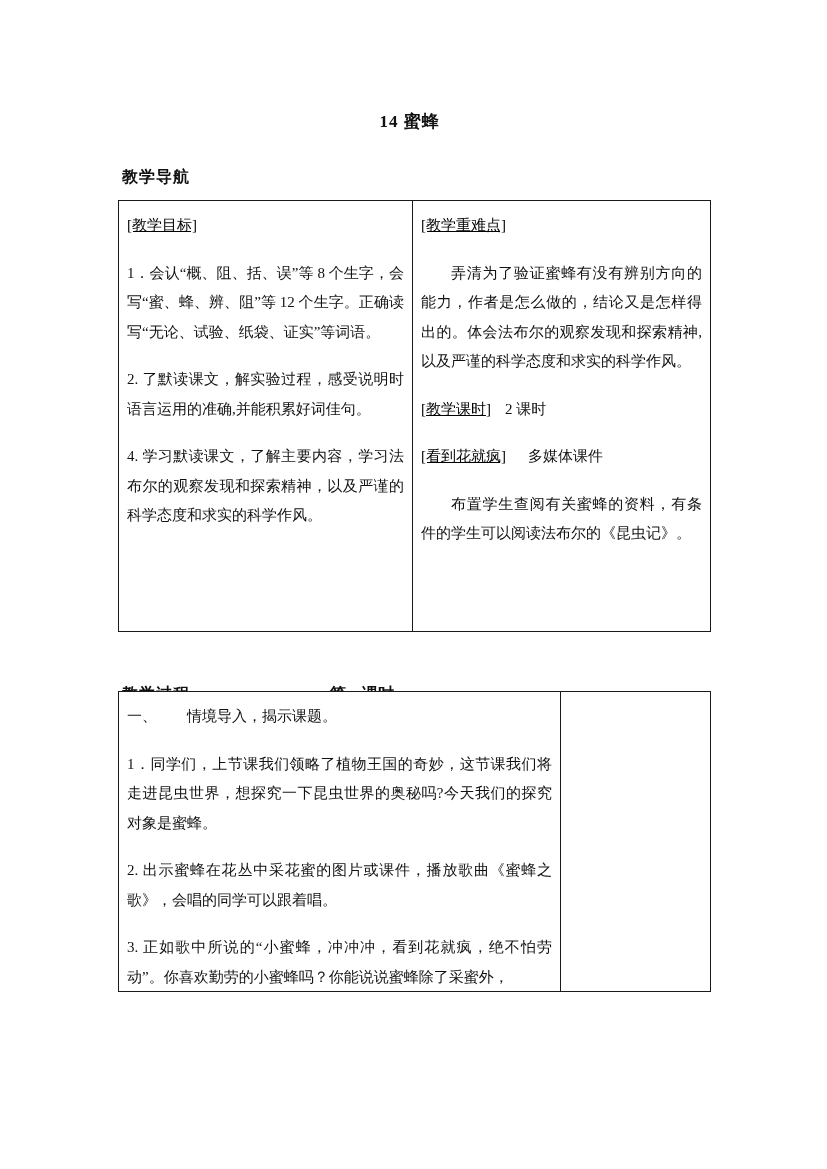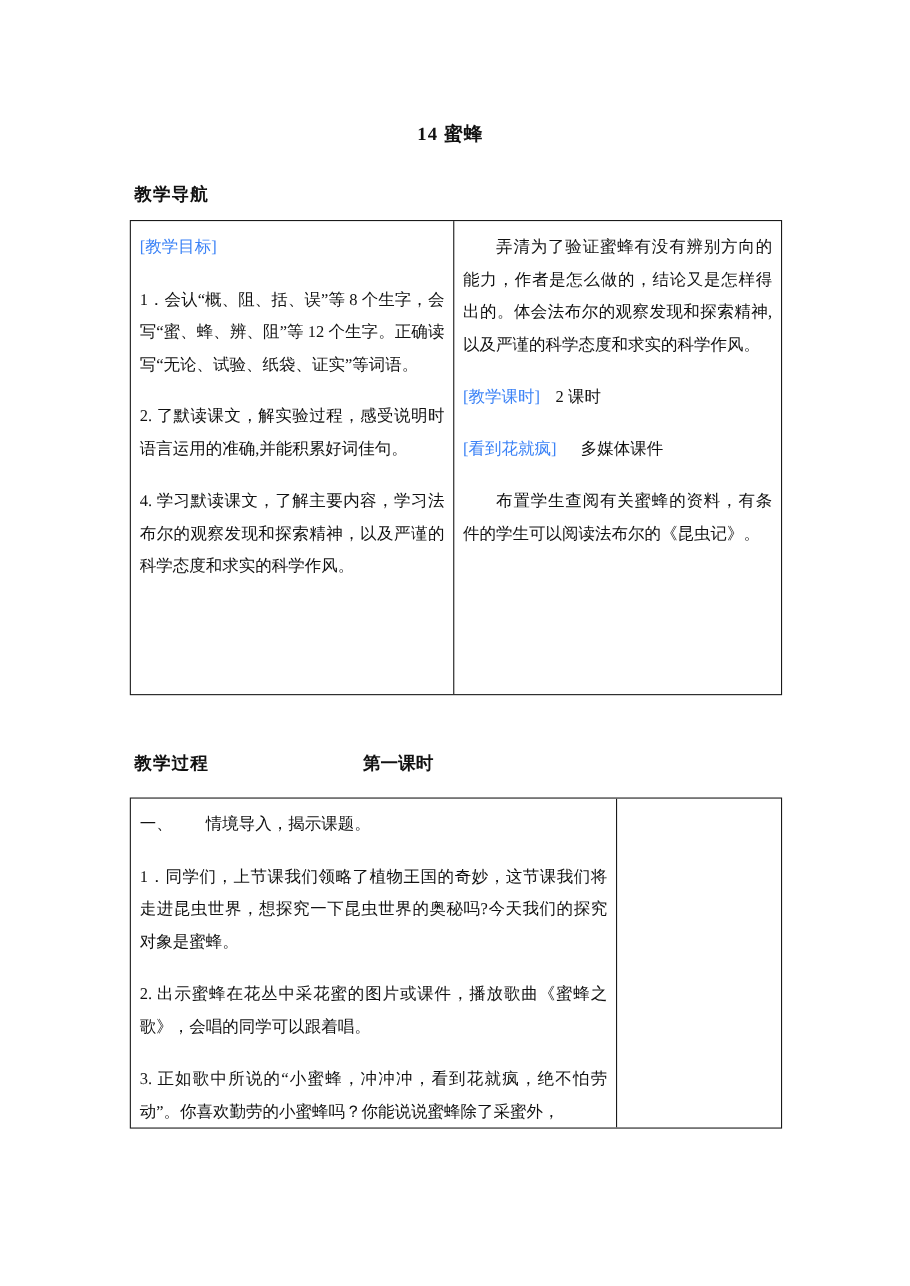--- a/index.html
+++ b/index.html
@@ -29,55 +29,56 @@
     font-family:"Liberation Sans","DejaVu Sans",sans-serif;
     font-size:16px; font-weight:bold;
   }
   .tbl {
     position:absolute; left:118px; width:593px;
     border:1px solid #1a1a1a;
     display:flex; box-sizing:border-box;
     background:#ffffff;
   }
   .tbl-guide { top:200px; height:432px; }
-  .tbl-process { top:725px; height:301px; overflow:hidden; }
+  .tbl-process { top:691px; height:301px; overflow:hidden; }
   .cell { box-sizing:border-box; padding:10px 8px 0 8px; overflow:hidden; }
   .cell-divider { border-right:1px solid #1a1a1a; }
   .tbl-guide .cell-l { width:294px; }
   .tbl-guide .cell-r { flex:1; }
   .tbl-process .cell-l { width:442px; }
   .tbl-process .cell-r { flex:1; }
   .cell p {
     margin:0 0 18px 0;
     font-size:15px;
     line-height:29.5px;
     text-align:justify;
   }
   .indent { text-indent:2em; }
-  .blue { color:#3b82f6; }
+  .blue { color:#000000;text-decoration:underline; }
   .val-gap-sm { margin-left:14px; }
   .val-gap-lg { margin-left:22px; }
 </style>
 </head>
 <body>
 
 <div class="doc">
 
   <div class="title">14 蜜蜂</div>
 
   <div class="nav-heading">教学导航</div>
 
   <div class="tbl tbl-guide">
     <div class="cell cell-l cell-divider">
       <p class="blue">[教学目标]</p>
       <p>1．会认“概、阻、括、误”等 8 个生字，会写“蜜、蜂、辨、阻”等 12 个生字。正确读写“无论、试验、纸袋、证实”等词语。</p>
       <p>2. 了默读课文，解实验过程，感受说明时语言运用的准确,并能积累好词佳句。</p>
       <p>4. 学习默读课文，了解主要内容，学习法布尔的观察发现和探索精神，以及严谨的科学态度和求实的科学作风。</p>
     </div>
     <div class="cell cell-r">
+      <p class="blue">[教学重难点]</p>
       <p class="indent">弄清为了验证蜜蜂有没有辨别方向的能力，作者是怎么做的，结论又是怎样得出的。体会法布尔的观察发现和探索精神,以及严谨的科学态度和求实的科学作风。</p>
       <p><span class="blue">[教学课时]</span><span class="val-gap-sm">2 课时</span></p>
       <p><span class="blue">[看到花就疯]</span><span class="val-gap-lg">多媒体课件</span></p>
       <p class="indent">布置学生查阅有关蜜蜂的资料，有条件的学生可以阅读法布尔的《昆虫记》。</p>
     </div>
   </div>
 
   <div class="process-row">
     <span class="process-heading">教学过程</span>
     <span class="session-heading">第一课时</span>

